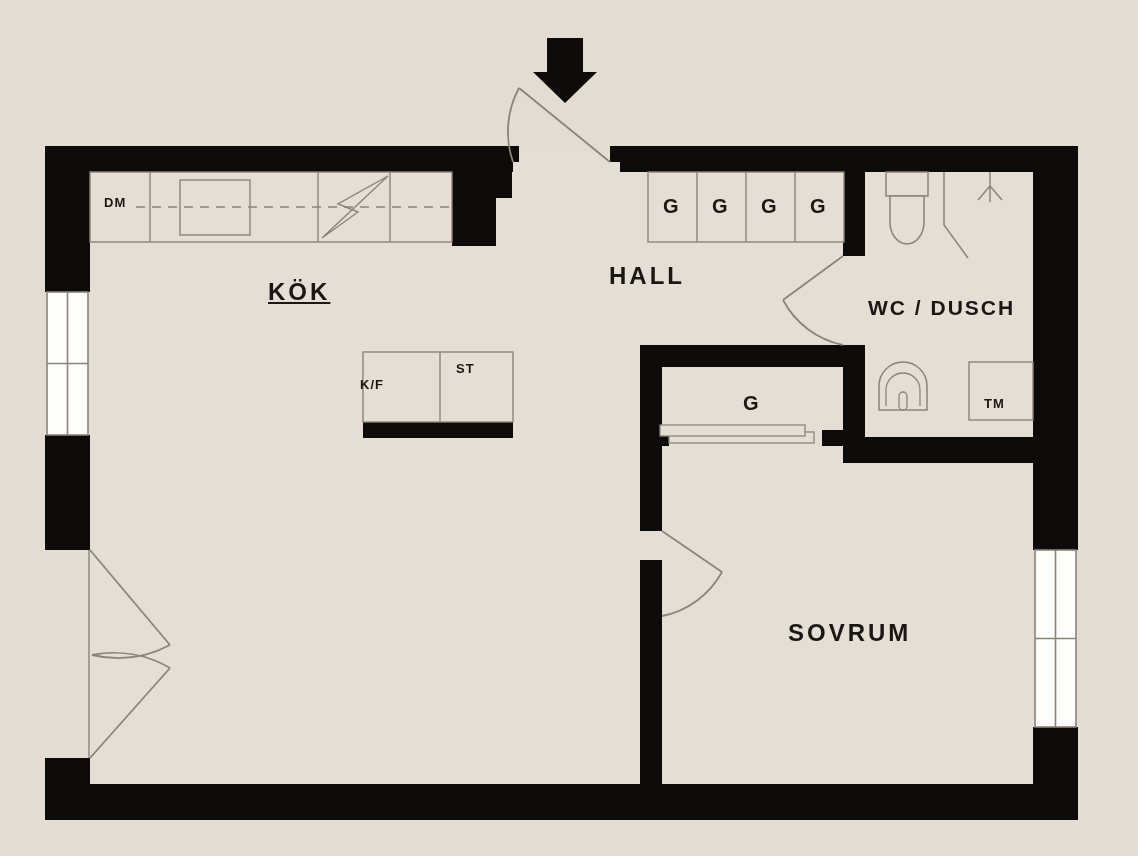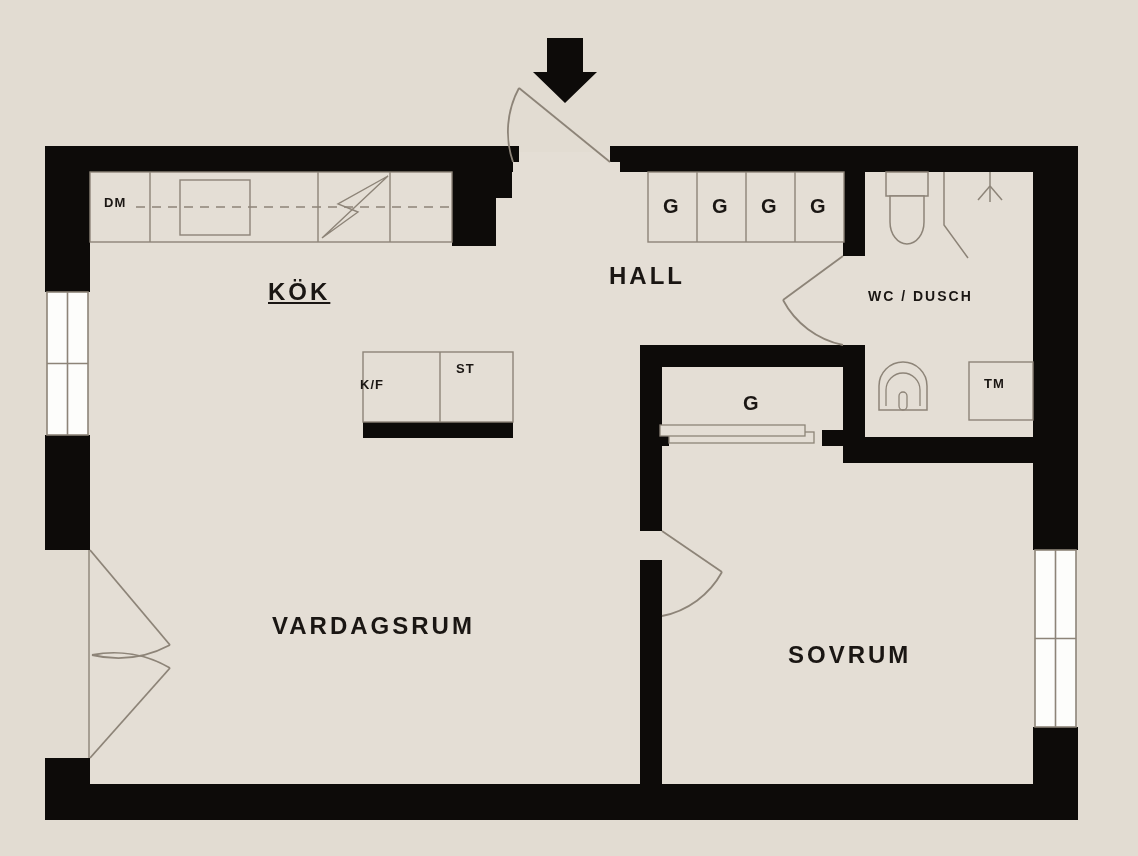--- a/index.html
+++ b/index.html
@@ -19,21 +19,21 @@
 
   .room-label {
     position: absolute;
     color: #1a1613;
     font-weight: bold;
     letter-spacing: 2.2px;
     white-space: nowrap;
     user-select: none;
   }
   .label-lg { font-size: 24px; letter-spacing: 3px; }
-  .label-md { font-size: 14px; letter-spacing: 2px; }
+  .label-md { font-size: 21px; letter-spacing: 2px; margin-top: 8px; }
   .label-sm { font-size: 13px; letter-spacing: 1px; }
   .label-cell { font-size: 20px; letter-spacing: 0.5px; }
 </style>
 </head>
 <body>
 
 <div id="plan-root">
 
   <svg id="plan-svg" width="1138" height="856" viewBox="0 0 1138 856">
 
@@ -199,31 +199,30 @@
     </g>
 
   </svg>
 
   <div class="room-label label-lg" style="left:268px; top:278px;text-decoration:underline;">KÖK</div>
 
   <div class="room-label label-lg" style="left:583px; top:262px;margin-left:26px;">HALL</div>
 
   <div class="room-label label-md" style="left:868px; top:288px;">WC / DUSCH</div>
 
-  <div class="room-label label-lg" style="left:272px; top:612px;">VARDAGSRUM</div>
-
-  <div class="room-label label-lg" style="left:788px; top:641px;">SOVRUM</div>
+
+  <div class="room-label label-lg" style="left:788px; top:619px;">SOVRUM</div>
 
   <div class="room-label label-sm" style="left:104px; top:195px;">DM</div>
 
   <div class="room-label label-sm" style="left:360px; top:377px;">K/F</div>
 
   <div class="room-label label-sm" style="left:456px; top:361px;">ST</div>
 
-  <div class="room-label label-sm" style="left:984px; top:376px;">TM</div>
+  <div class="room-label label-sm" style="left:984px; top:396px;">TM</div>
 
   <div class="room-label label-cell" style="left:663px; top:195px;">G</div>
   <div class="room-label label-cell" style="left:712px; top:195px;">G</div>
   <div class="room-label label-cell" style="left:761px; top:195px;">G</div>
   <div class="room-label label-cell" style="left:810px; top:195px;">G</div>
 
   <div class="room-label label-cell" style="left:743px; top:392px;">G</div>
 
 </div>
 

